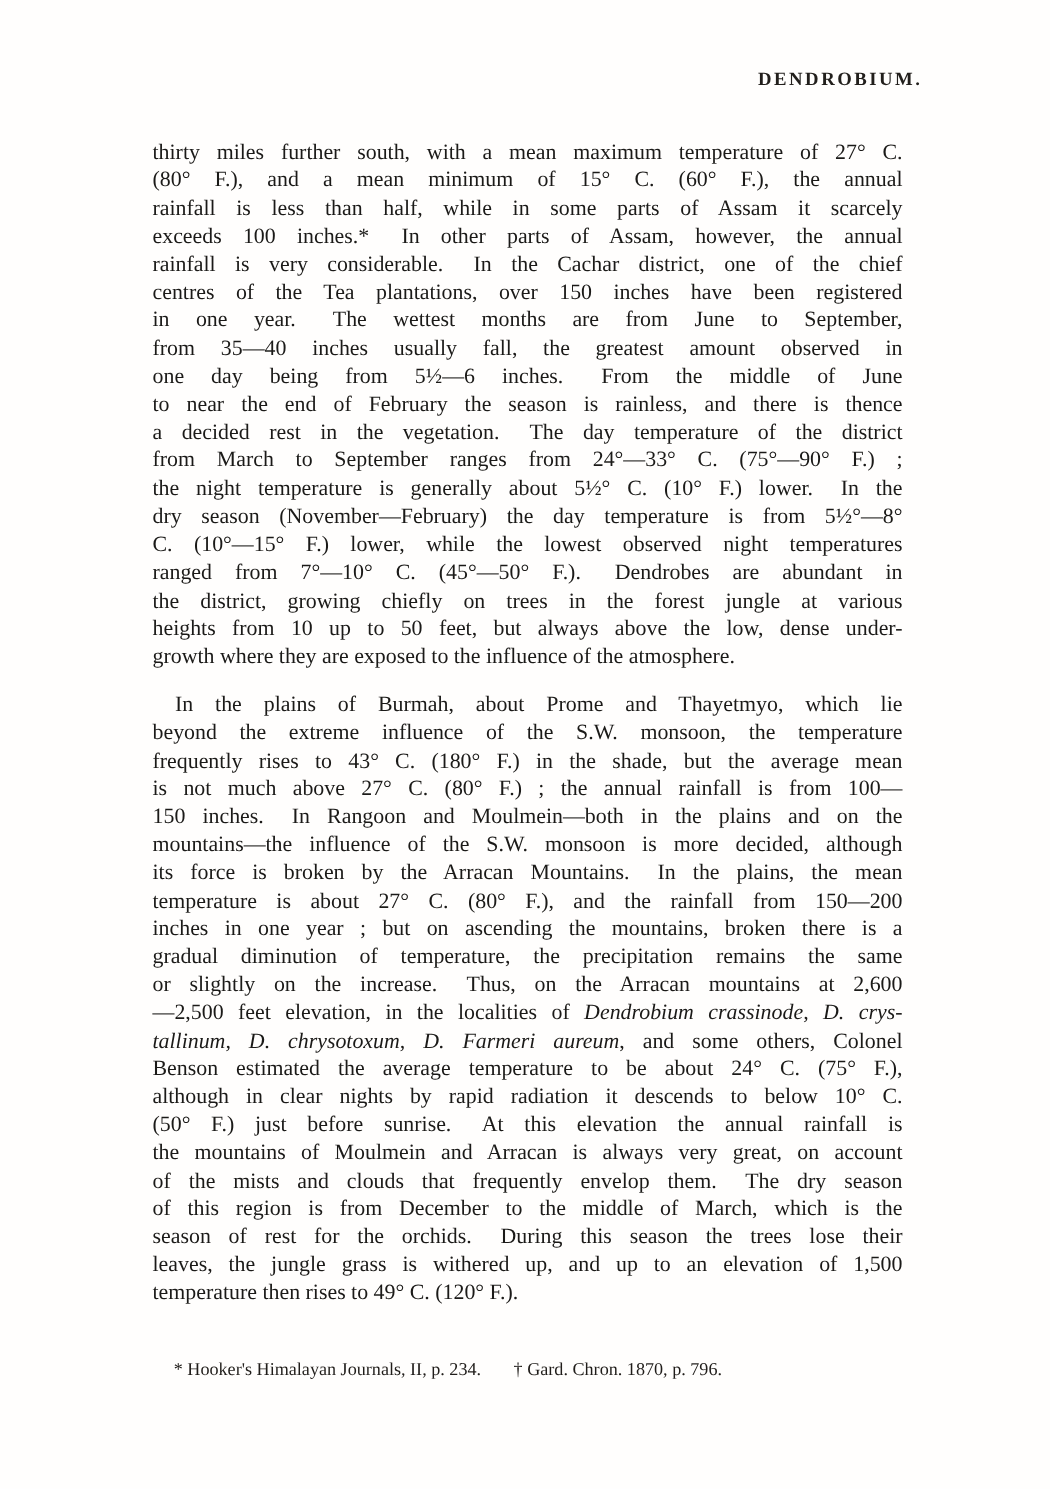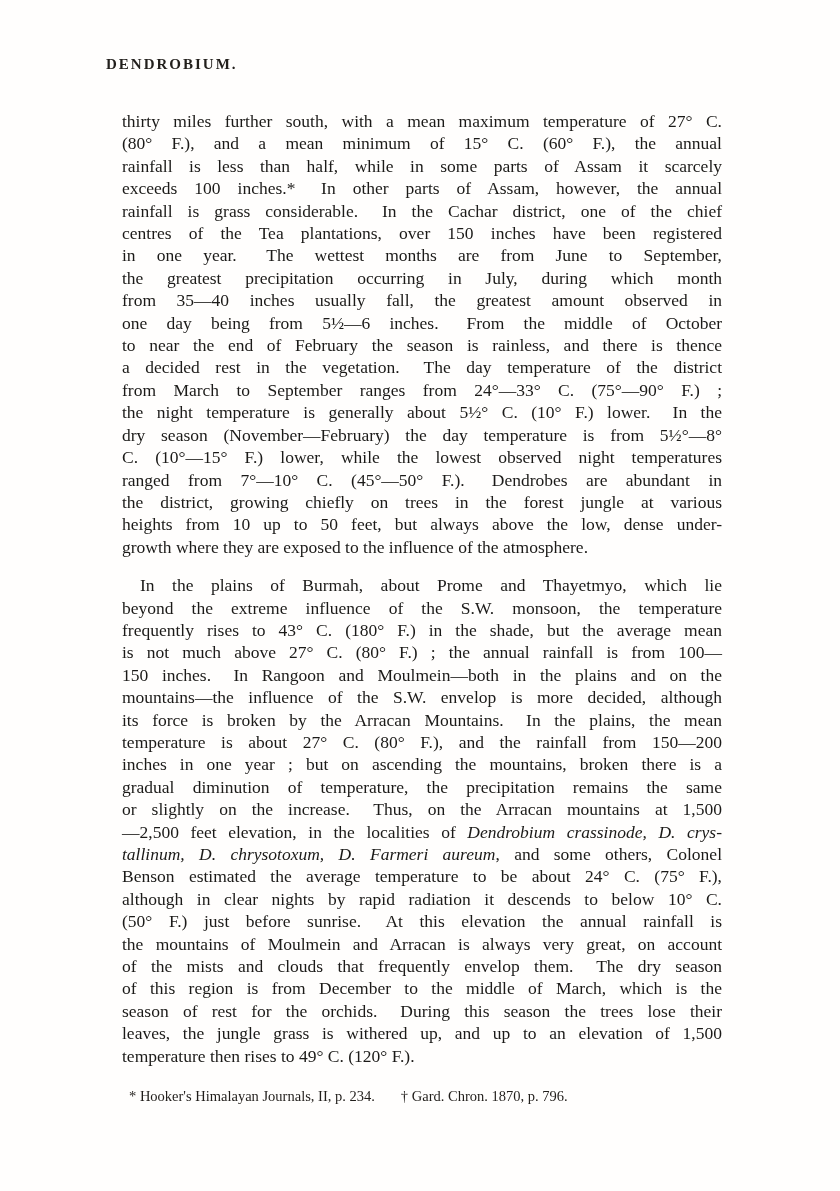--- a/index.html
+++ b/index.html
@@ -10,21 +10,21 @@
     background: #fffefd;
     overflow: hidden;
     font-family: "Liberation Serif", "DejaVu Serif", serif;
     color: #1b1a18;
   }
   .running-head {
     position: absolute;
     top: 56px;
     left: 106px;
     width: 632px;
-    text-align: left;
+    text-align: right;
     font-size: 15px;
     font-weight: bold;
     letter-spacing: 2px;
     color: #221f1c;
   }
   .page-body {
     position: absolute;
     top: 94px;
     left: 106px;
     width: 632px;
@@ -38,68 +38,67 @@
     white-space: normal;
   }
   .line.last {
     text-align-last: left;
   }
   .para.indent .line:first-child { text-indent: 18px; }
   .it { font-style: italic; }
   .footnotes {
     position: absolute;
     top: 1088px;
-    left: 129px;
+    left: 139px;
     font-size: 14.5px;
     color: #201d1a;
     white-space: nowrap;
   }
   .fn-right { margin-left: 26px; }
 </style>
 </head>
 <body>
 
 <div class="page">
   <div class="running-head">DENDROBIUM.</div>
 
   <div class="page-body" id="body-container">
       <div class="para">
         <div class="line"><span>thirty miles further south, with a mean maximum temperature of 27° C.</span></div>
         <div class="line"><span>(80° F.), and a mean minimum of 15° C. (60° F.), the annual</span></div>
         <div class="line"><span>rainfall is less than half, while in some parts of Assam it scarcely</span></div>
         <div class="line"><span>exceeds 100 inches.*  In other parts of Assam, however, the annual</span></div>
-        <div class="line"><span>rainfall is grass considerable.  In the Cachar district, one of the chief</span></div>
+        <div class="line"><span>rainfall is very considerable.  In the Cachar district, one of the chief</span></div>
         <div class="line"><span>centres of the Tea plantations, over 150 inches have been registered</span></div>
         <div class="line"><span>in one year.  The wettest months are from June to September,</span></div>
-        <div class="line"><span>the greatest precipitation occurring in July, during which month</span></div>
         <div class="line"><span>from 35—40 inches usually fall, the greatest amount observed in</span></div>
-        <div class="line"><span>one day being from 5½—6 inches.  From the middle of October</span></div>
+        <div class="line"><span>one day being from 5½—6 inches.  From the middle of June</span></div>
         <div class="line"><span>to near the end of February the season is rainless, and there is thence</span></div>
         <div class="line"><span>a decided rest in the vegetation.  The day temperature of the district</span></div>
         <div class="line"><span>from March to September ranges from 24°—33° C. (75°—90° F.) ;</span></div>
         <div class="line"><span>the night temperature is generally about 5½° C. (10° F.) lower.  In the</span></div>
         <div class="line"><span>dry season (November—February) the day temperature is from 5½°—8°</span></div>
         <div class="line"><span>C. (10°—15° F.) lower, while the lowest observed night temperatures</span></div>
         <div class="line"><span>ranged from 7°—10° C. (45°—50° F.).  Dendrobes are abundant in</span></div>
         <div class="line"><span>the district, growing chiefly on trees in the forest jungle at various</span></div>
         <div class="line"><span>heights from 10 up to 50 feet, but always above the low, dense under-</span></div>
         <div class="line last"><span>growth where they are exposed to the influence of the atmosphere.</span></div>
       </div>
       <div class="para indent">
         <div class="line"><span>In the plains of Burmah, about Prome and Thayetmyo, which lie</span></div>
         <div class="line"><span>beyond the extreme influence of the S.W. monsoon, the temperature</span></div>
         <div class="line"><span>frequently rises to 43° C. (180° F.) in the shade, but the average mean</span></div>
         <div class="line"><span>is not much above 27° C. (80° F.) ; the annual rainfall is from 100—</span></div>
         <div class="line"><span>150 inches.  In Rangoon and Moulmein—both in the plains and on the</span></div>
-        <div class="line"><span>mountains—the influence of the S.W. envelop is more decided, although</span></div>
+        <div class="line"><span>mountains—the influence of the S.W. monsoon is more decided, although</span></div>
         <div class="line"><span>its force is broken by the Arracan Mountains.  In the plains, the mean</span></div>
         <div class="line"><span>temperature is about 27° C. (80° F.), and the rainfall from 150—200</span></div>
         <div class="line"><span>inches in one year ; but on ascending the mountains, broken there is a</span></div>
         <div class="line"><span>gradual diminution of temperature, the precipitation remains the same</span></div>
-        <div class="line"><span>or slightly on the increase.  Thus, on the Arracan mountains at 1,500</span></div>
+        <div class="line"><span>or slightly on the increase.  Thus, on the Arracan mountains at 2,600</span></div>
         <div class="line"><span>—2,500 feet elevation, in the localities of </span><span class="it">Dendrobium crassinode, D. crys-</span></div>
         <div class="line"><span class="it">tallinum, D. chrysotoxum, D. Farmeri aureum</span><span>, and some others, Colonel</span></div>
         <div class="line"><span>Benson estimated the average temperature to be about 24° C. (75° F.),</span></div>
         <div class="line"><span>although in clear nights by rapid radiation it descends to below 10° C.</span></div>
         <div class="line"><span>(50° F.) just before sunrise.  At this elevation the annual rainfall is</span></div>
         <div class="line"><span>the mountains of Moulmein and Arracan is always very great, on account</span></div>
         <div class="line"><span>of the mists and clouds that frequently envelop them.  The dry season</span></div>
         <div class="line"><span>of this region is from December to the middle of March, which is the</span></div>
         <div class="line"><span>season of rest for the orchids.  During this season the trees lose their</span></div>
         <div class="line"><span>leaves, the jungle grass is withered up, and up to an elevation of 1,500</span></div>

